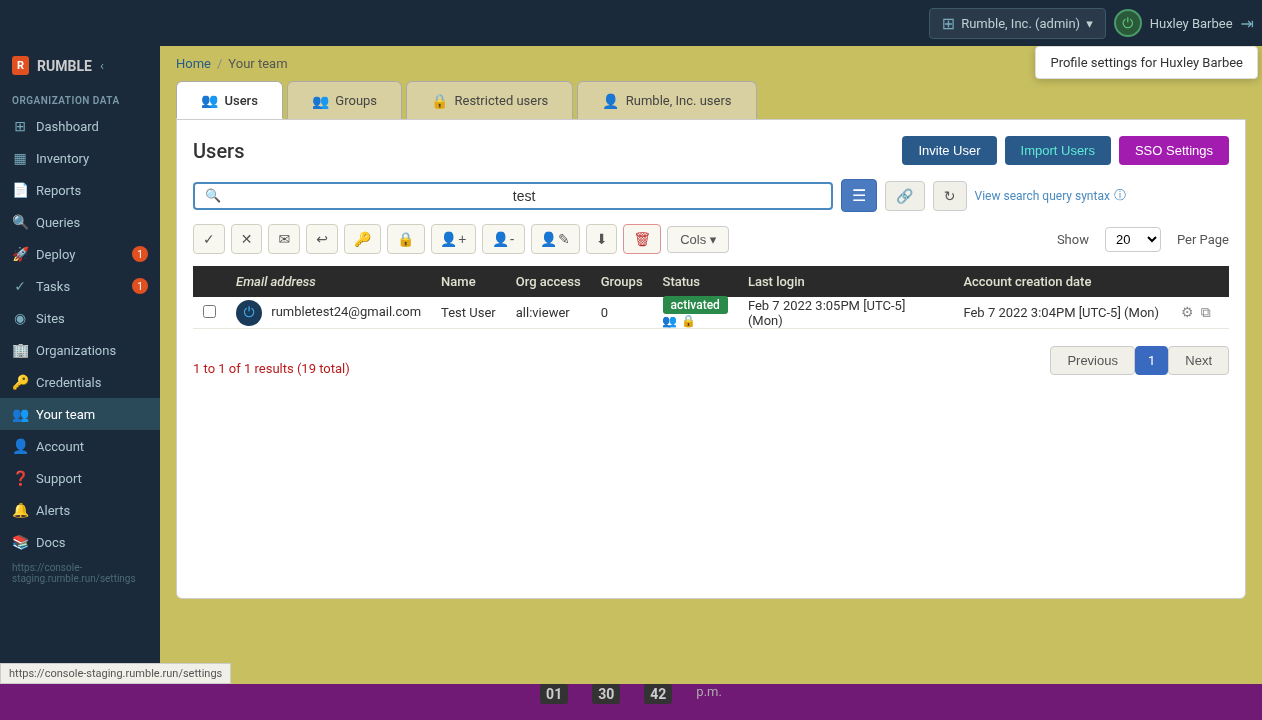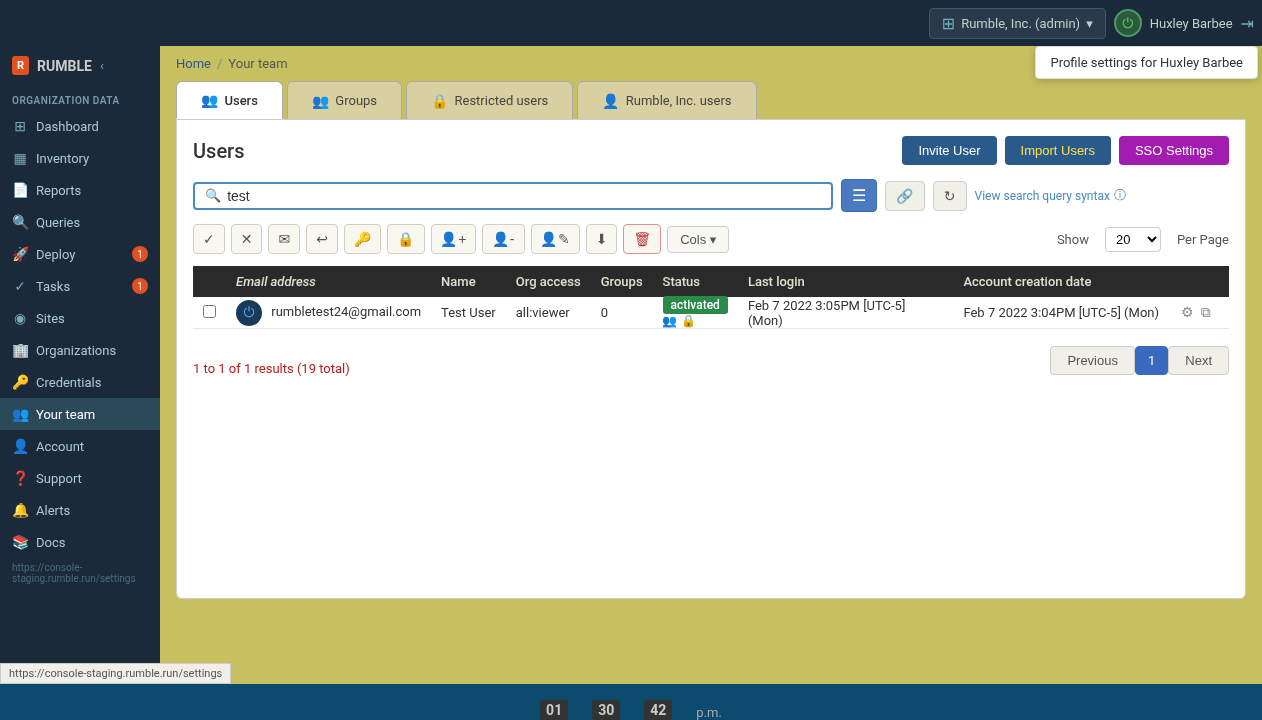--- a/index.html
+++ b/index.html
@@ -45,28 +45,28 @@
     .tab { padding: 10px 24px; border: 1px solid #aaa; background: #d8d0a0; color: #444; cursor: pointer; border-radius: 6px 6px 0 0; font-size: 13px; display: flex; align-items: center; gap: 6px; border-bottom: none; margin-right: 4px; }
     .tab.active { background: #fff; color: #333; font-weight: 500; border-bottom: 1px solid #fff; }
     .tab .tab-icon { font-size: 14px; }
 
     
     .panel { background: #fff; border: 1px solid #ccc; margin: 0 16px; border-radius: 0 0 6px 6px; padding: 16px; min-height: 480px; position: relative; }
     .panel-header { display: flex; align-items: center; justify-content: space-between; margin-bottom: 14px; }
     .panel-title { font-size: 20px; font-weight: 500; color: #333; }
     .panel-actions { display: flex; gap: 8px; }
     .btn-invite { background: #2a5a8a; color: #fff; border: none; padding: 7px 16px; border-radius: 4px; cursor: pointer; font-size: 13px; font-weight: 500; }
-    .btn-import { background: #2a5a8a; color: #fde047; border: none; padding: 7px 16px; border-radius: 4px; cursor: pointer; font-size: 13px; font-weight: 500; }
+    .btn-import { background: #2a5a8a; color: #5eead4; border: none; padding: 7px 16px; border-radius: 4px; cursor: pointer; font-size: 13px; font-weight: 500; }
     .btn-sso { background: #a21caf; color: #fff; border: none; padding: 7px 16px; border-radius: 4px; cursor: pointer; font-size: 13px; font-weight: 500; }
 
     
     .search-row { display: flex; align-items: center; gap: 8px; margin-bottom: 12px; }
     .search-box { display: flex; align-items: center; border: 2px solid #4a8abf; border-radius: 4px; padding: 4px 10px; flex: 1; max-width: 640px; background: #fff; }
     .search-box .search-icon { color: #888; margin-right: 6px; }
-    .search-input { border: none; outline: none; font-size: 14px; width: 100%; color: #333; }
+    .search-input { border: none; outline: none; font-size: 14px; width: 100%; color: #333; text-align: center; }
     .btn-table-view { background: #4a7abf; border: 1px solid #3a6aaf; color: #fff; padding: 6px 10px; border-radius: 4px; cursor: pointer; font-size: 16px; }
     .btn-tool { background: #f0f0e8; border: 1px solid #ccc; color: #555; padding: 6px 10px; border-radius: 4px; cursor: pointer; font-size: 14px; }
     .search-syntax { color: #4a8abf; font-size: 12px; display: flex; align-items: center; gap: 4px; cursor: pointer; }
 
     
     .action-toolbar { display: flex; align-items: center; gap: 6px; margin-bottom: 12px; }
     .act-btn { background: #f8f8f0; border: 1px solid #d0d0c0; color: #555; padding: 5px 9px; border-radius: 4px; cursor: pointer; font-size: 14px; display: flex; align-items: center; justify-content: center; min-width: 30px; height: 30px; }
     .act-btn.red { color: #c03030; border-color: #e09090; }
     .cols-btn { background: #f8f8f0; border: 1px solid #ccc; color: #555; padding: 5px 12px; border-radius: 4px; cursor: pointer; font-size: 13px; }
     .show-section { margin-left: auto; display: flex; align-items: center; gap: 16px; color: #555; font-size: 13px; }
@@ -86,21 +86,21 @@
 
     
     .results-row { display: flex; align-items: center; justify-content: space-between; margin-top: 16px; }
     .results-text { color: #b91c1c; font-size: 13px; margin-top: 16px; }
     .pagination { display: flex; gap: 0; align-items: center; }
     .page-btn { background: #f0f0e8; border: 1px solid #ccc; color: #555; padding: 6px 16px; border-radius: 4px; cursor: pointer; font-size: 13px; }
     .page-num { background: #3a6abf; color: #fff; border: 1px solid #3a6abf; padding: 6px 12px; border-radius: 4px; font-size: 13px; min-width: 32px; text-align: center; }
     .page-btn-next { background: #f0f0e8; border: 1px solid #ccc; color: #555; padding: 6px 16px; border-radius: 4px; cursor: pointer; font-size: 13px; }
 
     
-    .bottom-bar { background: #0c4a6e; height: 36px; display: flex; align-items: flex-end; justify-content: center; gap: 24px; color: #ccc; font-size: 14px; flex-shrink: 0; }
+    .bottom-bar { background: #701a75; height: 36px; display: flex; align-items: flex-start; justify-content: center; gap: 24px; color: #ccc; font-size: 14px; flex-shrink: 0; }
     .time-digit { background: #333; padding: 2px 6px; border-radius: 3px; font-weight: bold; }
     .time-ampm { color: #aaa; font-size: 13px; }
 
     
     .url-bar { position: fixed; bottom: 36px; left: 0; background: #f0f0e8; border: 1px solid #ccc; color: #555; font-size: 11px; padding: 3px 8px; z-index: 300; }
 
     .checkbox-cell { width: 20px; }
     input[type="checkbox"] { cursor: pointer; }
   </style>
 </head>

